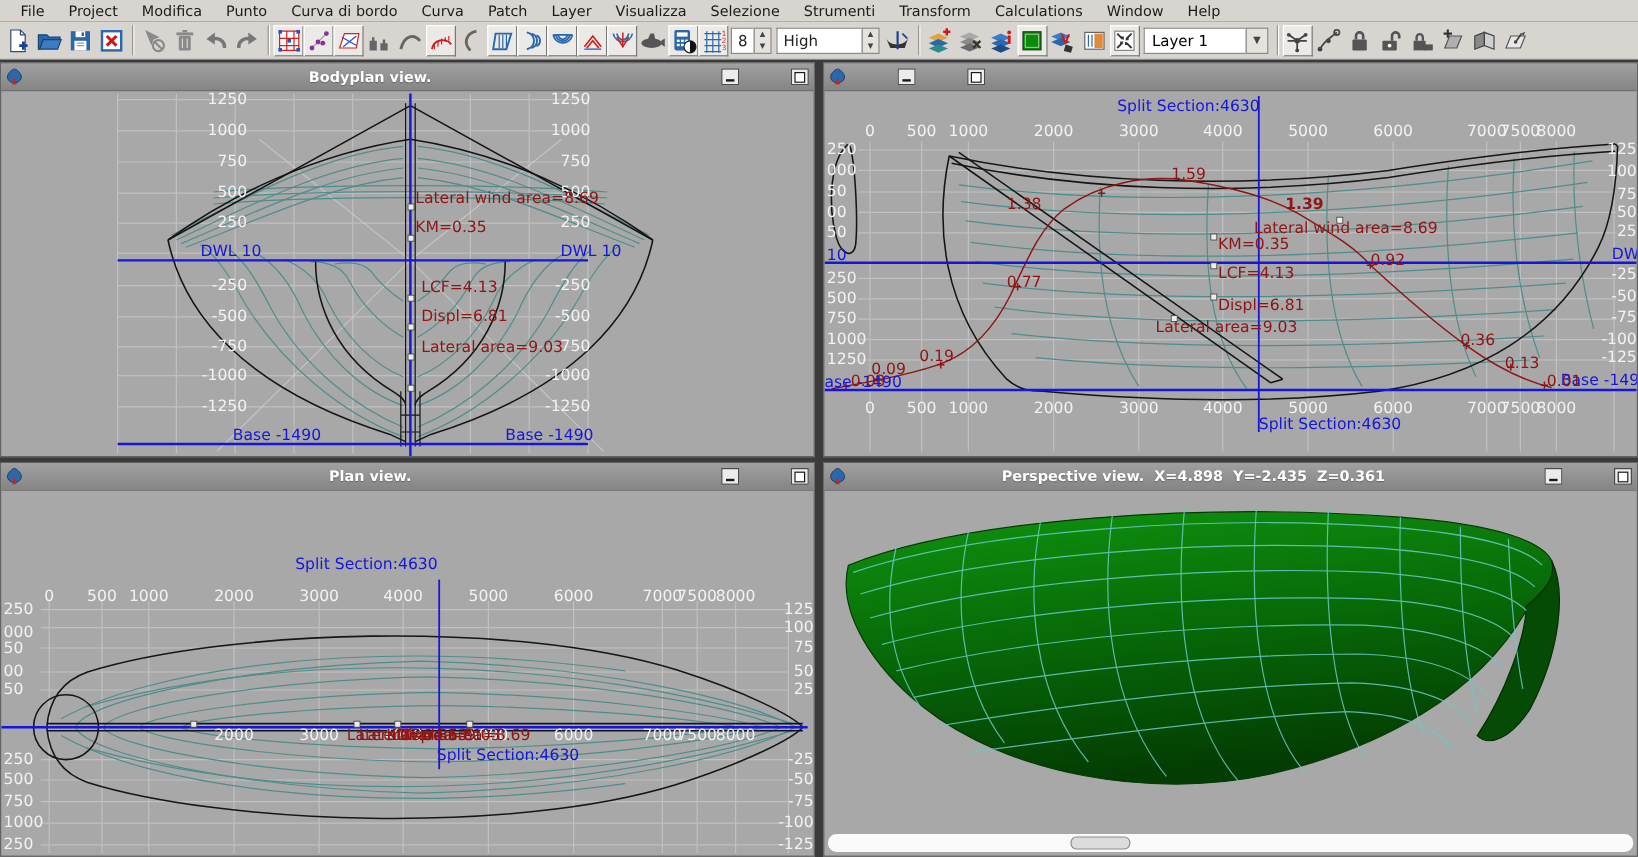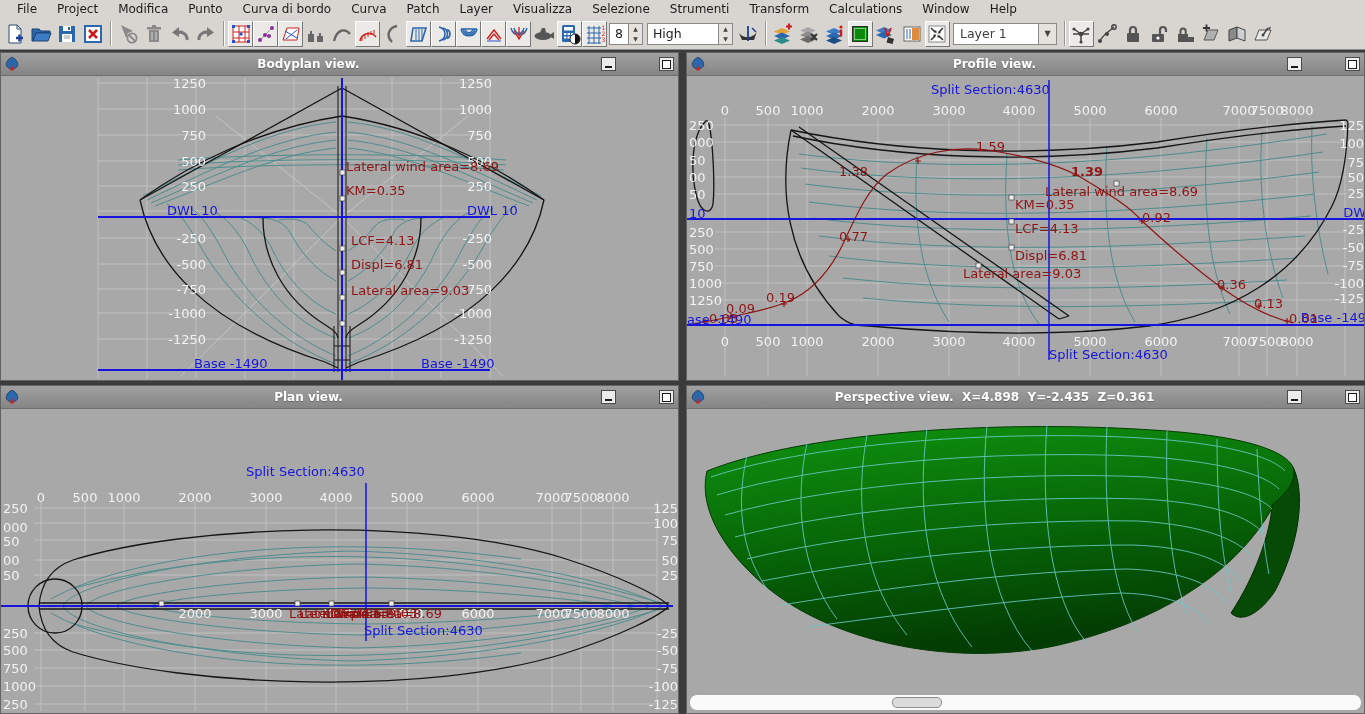--- a/index.html
+++ b/index.html
@@ -15,21 +15,21 @@
   .tbtn{width:26px;height:27px;flex:0 0 auto;display:flex;align-items:center;justify-content:center;
         background:transparent;border:none;padding:0;margin:0;}
   .tbtn.raised{background:#eceae6;border:1px solid;border-color:#fff #787878 #787878 #fff;width:25px;height:26px;}
   .tsep{width:1px;height:25px;background:#979797;box-shadow:1px 0 0 #fff;margin:0 4px;flex:0 0 auto;}
   .spinbox{display:flex;align-items:stretch;height:22px;flex:0 0 auto;margin:0 2px;}
   .spinbox .val{background:#fff;border:1px solid #8a8a8a;border-right:none;font-size:12.5px;color:#222;
                 display:flex;align-items:center;padding:0 5px;}
   .spinbox .steppers{width:13px;border:1px solid #8a8a8a;background:#e6e3de;display:flex;flex-direction:column;}
   .spinbox .steppers div{flex:1;display:flex;align-items:center;justify-content:center;font-size:6px;color:#444;}
   .combo{display:flex;align-items:stretch;height:22px;flex:0 0 auto;margin:0 3px;}
-  .combo .val{background:#fff;border:1px solid #8a8a8a;border-right:none;font-size:12.5px;color:#404040;
+  .combo .val{background:#fff;border:1px solid #8a8a8a;border-right:none;font-size:12.5px;color:#000000;
               display:flex;align-items:center;padding:0 6px;}
   .combo .drop{width:17px;border:1px solid #8a8a8a;background:#e6e3de;display:flex;align-items:center;
                justify-content:center;font-size:8px;color:#444;}
   
   .panel{position:absolute;border:1px solid #636363;box-sizing:border-box;background:#a8a8a8;
          display:flex;flex-direction:column;}
   #p-bodyplan{left:0;top:52px;width:679px;height:329px;}
   #p-profile{left:686px;top:52px;width:679px;height:329px;}
   #p-plan{left:0;top:385px;width:679px;height:329px;}
   #p-persp{left:686px;top:385px;width:679px;height:329px;}
@@ -515,21 +515,20 @@
       </div>
   </div>
 </div>
 
 <div class="panel" id="p-profile">
   <div class="ptitle">
     <svg class="ticon" viewBox="0 0 14 14">
         <path d="M7 0C3.5 2 1.2 4.6 1.2 7.2a5.8 4.8 0 0 0 11.6 0C12.8 4.6 10.5 2 7 0z" fill="#2a67ad" stroke="#14283f" stroke-width=".6"></path>
         <path d="M7 7.5l2 6h-4z" fill="#cc2222"></path>
       </svg>
-    <span class="ttext">Profile view.</span>
     <button class="wbtn">
         <span class="minus"></span>
       </button>
     <button class="wbtn">
         <span class="maxi"></span>
       </button>
   </div>
   <div class="pcontent">
     <svg class="viewbg" width="677" height="305" viewBox="0 0 677 305">
       <g stroke="#c6c6c6" opacity=".8" fill="none">

